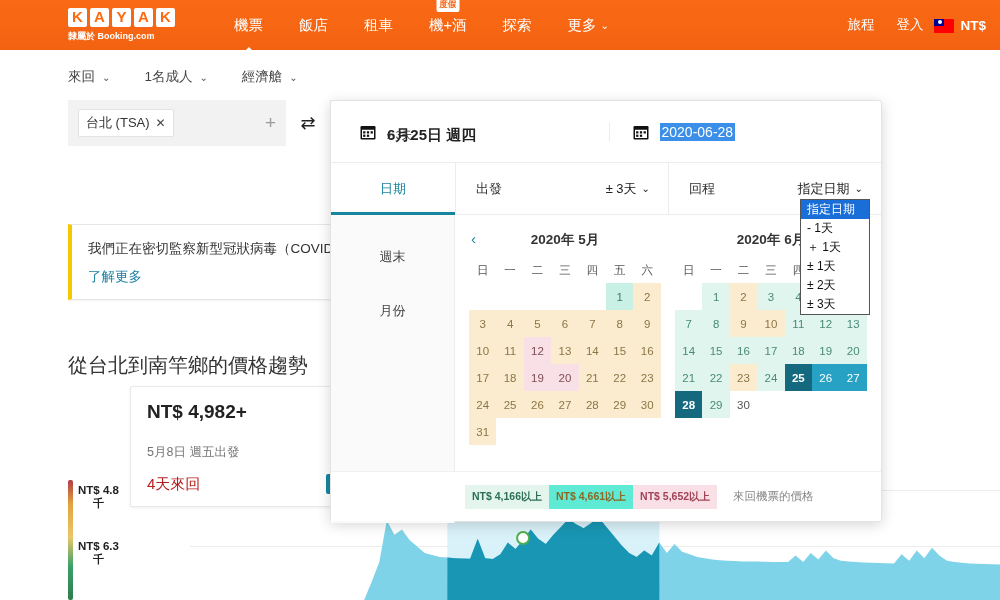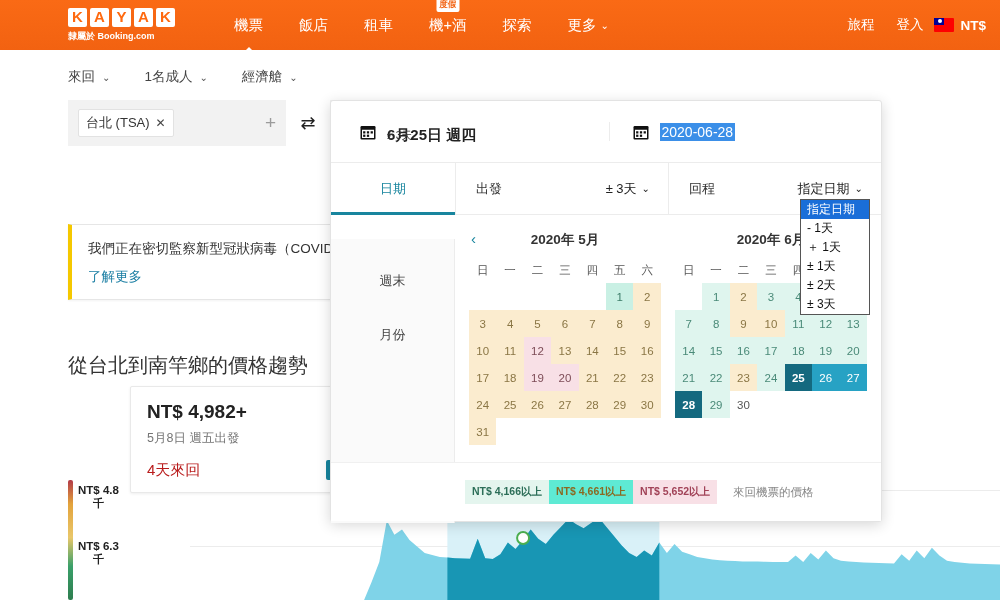--- a/index.html
+++ b/index.html
@@ -107,21 +107,21 @@
     position: absolute; left: 68px; top: 352px;
     font-size: 20px; color: #333; font-weight: 400;
   }
   .trend-card {
     position: absolute; left: 130px; top: 386px; width: 258px;
     background: #fff; border: 1px solid #e9e9e9; border-radius: 2px;
     padding: 14px 16px 12px 16px; box-shadow: 0 1px 3px rgba(0,0,0,.07);
     z-index: 2;
   }
   .tc-price { font-size: 19px; font-weight: 700; color: #222; }
-  .tc-sub { font-size: 12.5px; color: #757575; margin-top: 7px; }
+  .tc-sub { font-size: 12.5px; color: #757575; margin-top: 21px; }
   .tc-row { display: flex; align-items: center; margin-top: 13px; }
   .tc-label { font-size: 15px; color: #b91c1c; }
   .tc-btns { margin-left: auto; display: flex; gap: 5px; }
   .tc-btn {
     width: 20px; height: 20px; background: #18859e; color: #fff;
     font-size: 13px; line-height: 19px; text-align: center; border-radius: 2px;
     cursor: pointer; font-weight: 700;
   }
 
   
@@ -161,21 +161,21 @@
     content: ""; position: absolute; bottom: -1px; left: 0; right: 0;
     height: 3px; background: #18859e;
   }
   .pk-seg {
     flex: 1; display: flex; align-items: center; padding: 0 18px 0 20px;
     border-left: 1px solid #ececec; font-size: 13px; color: #333;
   }
   .pk-seg .seg-ctl { margin-left: auto; display: flex; align-items: center; cursor: pointer; color: #222; }
   .pk-seg .seg-ctl .cv { margin-left: 5px; font-size: 10px; }
   .pk-body { display: flex; height: 308px; }
-  .pk-side { width: 124px; border-right: 1px solid #ececec; background: #fafafa; padding-top: 15px; margin-top: 24px; }
+  .pk-side { width: 124px; border-right: 1px solid #ececec; background: #fafafa; padding-top: 15px; }
   .pk-side-item {
     height: 54px; display: flex; align-items: center; justify-content: center;
     font-size: 13px; color: #444; cursor: pointer;
   }
   .pk-cals { flex: 1; display: flex; padding: 12px 14px 0 14px; gap: 14px; }
   .cal { width: 100%; position: relative; }
   .cal-hd { display: flex; align-items: center; justify-content: center; height: 26px; position: relative; }
   .cal-hd .mon { font-size: 13.5px; font-weight: 700; color: #333; }
   .cal-nav { position: absolute; top: 3px; font-size: 15px; color: #18859e; cursor: pointer; }
   .cal-nav.prev { left: 2px; }
@@ -189,21 +189,21 @@
   }
   .cell.empty { cursor: default; }
   .c-tan   { background: #fbeccf; color: #8a7645; }
   .c-pink  { background: #f8e0e6; color: #7d4c57; }
   .c-mint  { background: #c9f0e4; color: #3d7d69; }
   .c-lmint { background: #dff5ee; color: #4a8a78; }
   .c-plain { background: #fff; color: #555; }
   .c-sel   { background: #14697f; color: #fff; font-weight: 700; }
   .c-range { background: #27a2c4; color: #fff; }
   .pk-legend {
-    position: absolute; left: 0; right: 0; bottom: 0; height: 59px;
+    position: absolute; left: 0; right: 0; bottom: 0; height: 50px;
     display: flex; align-items: center; padding-left: 134px;
     border-top: 1px solid #f0f0f0; background: #fff;
   }
   .lg {
     font-size: 10.5px; font-weight: 700; padding: 5px 7px; white-space: nowrap;
   }
   .lg.g { background: #e4f5ee; color: #2c6e58; }
   .lg.o { background: #5eead4; color: #8a6a22; }
   .lg.p { background: #f8e0e6; color: #a14257; }
   .lg-note { margin-left: 16px; font-size: 11.5px; color: #888; }
@@ -251,21 +251,21 @@
     </div>
     <div class="nav-item">
       <span>更多</span>
       <span class="nav-caret">⌄</span>
     </div>
   </div>
 
   <div class="header-right">
     <div class="hr-item">旅程</div>
     <div class="hr-item">登入</div>
-    <div style="display:flex;align-items:flex-start;cursor:pointer">
+    <div style="display:flex;align-items:flex-end;cursor:pointer">
       <span class="flag"></span>
       <span style="color:#fff;font-size:13.5px;font-weight:700">NT$</span>
     </div>
   </div>
 </div>
 
 <div class="searchform">
   <div class="sf-opts">
     <div class="sf-opt">
       <span>來回</span>

